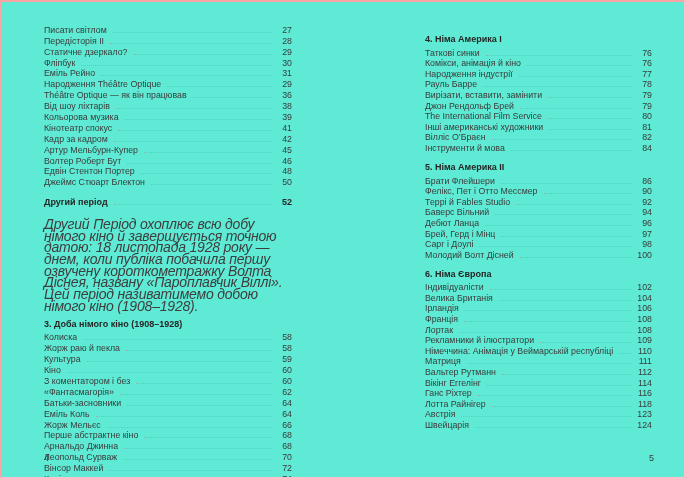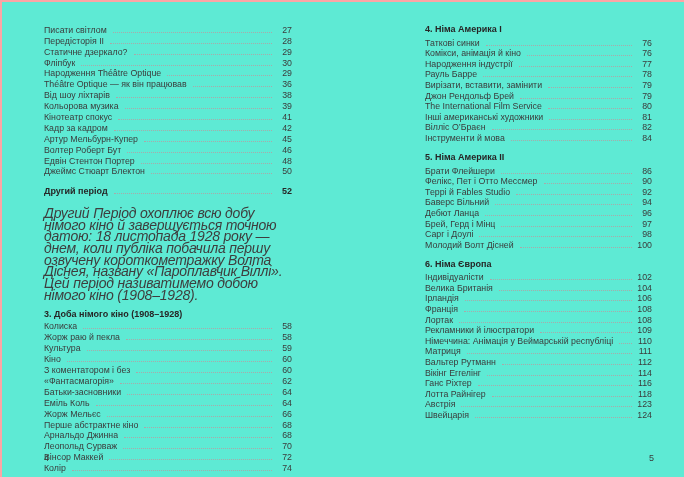--- a/index.html
+++ b/index.html
@@ -8,21 +8,21 @@
     font-family: "Liberation Sans", sans-serif;
     -webkit-font-smoothing: antialiased;
     overflow: hidden;
   }
   .spread {
     position: relative; width: 682px; height: 475px;
     border: 2px solid #fca5a5; background: #5eead4; overflow: hidden; text-decoration: underline;
   }
   .content { position: absolute; }
   .c0 { left: 42px;  top: 22px; width: 248px; }
-  .c1 { left: 423px; top: 22px; width: 227px; }
+  .c1 { left: 423px; top: 32px; width: 227px; }
 
   .row { display: flex; align-items: flex-end; color: #3b3b3b; font-size: 8.8px; line-height: 10px; }
   .c0 .entries .row { height: 10.9px; }
   .c1 .entries .row { height: 10.6px; }
   .t   { white-space: nowrap; overflow: hidden; }
   .dots{ flex: 1 1 auto; min-width: 8px; border-bottom: 1px dotted #a9a9a9; margin: 0 4px 2px 6px; }
   .num { min-width: 16px; text-align: right; white-space: nowrap; }
 
   .chapter { font-weight: bold; font-size: 9px; color: #262626; height: 11.5px; justify-content: center; }
   .c0 .chapter { margin-top: 8px; }
@@ -62,20 +62,25 @@
           <span class="t">Статичне дзеркало?</span>
           <span class="dots"></span>
           <span class="num">29</span>
         </div>
         <div class="row">
           <span class="t">Фліпбук</span>
           <span class="dots"></span>
           <span class="num">30</span>
         </div>
         <div class="row">
+          <span class="t">Еміль Рейно</span>
+          <span class="dots"></span>
+          <span class="num">31</span>
+        </div>
+        <div class="row">
           <span class="t">Народження Théâtre Optique</span>
           <span class="dots"></span>
           <span class="num">29</span>
         </div>
         <div class="row">
           <span class="t">Théâtre Optique — як він працював</span>
           <span class="dots"></span>
           <span class="num">36</span>
         </div>
         <div class="row">

